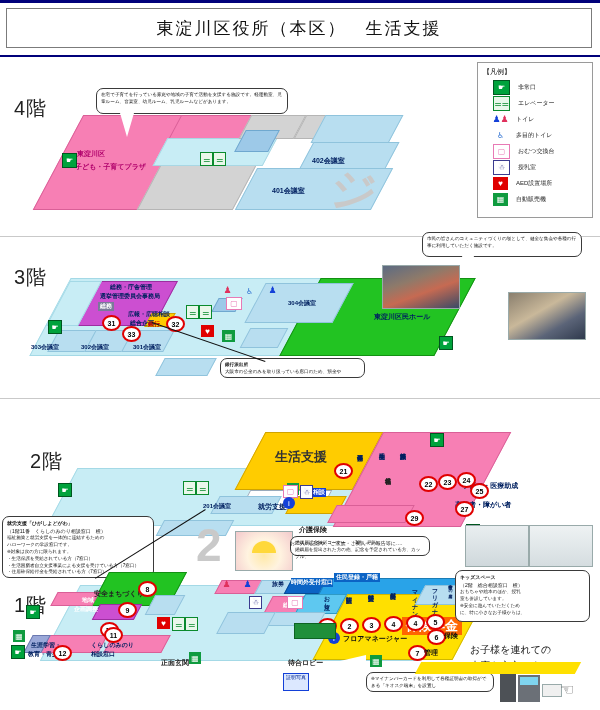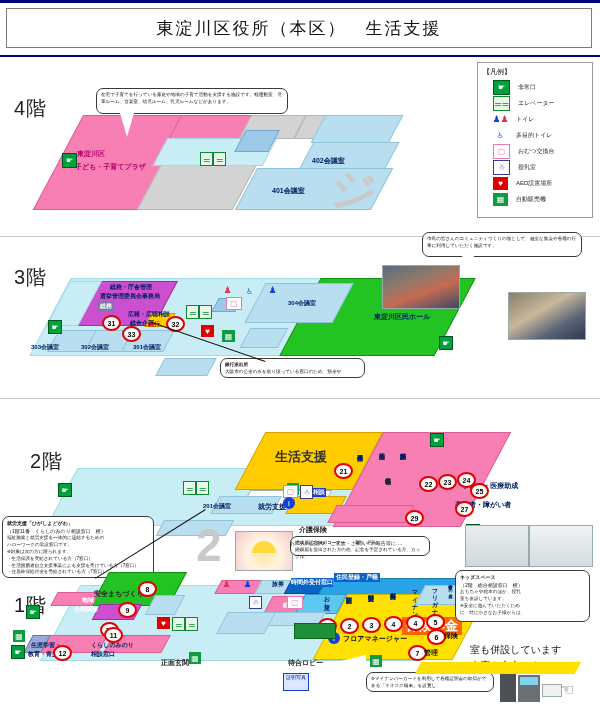--- a/index.html
+++ b/index.html
@@ -364,21 +364,21 @@
 <div style="position:absolute;left:294px;top:623px;width:40px;height:14px;background:#1f8f3a;border:1px solid #0d6322;"></div>
 
 <div class="callout" style="left:455px;top:570px;width:135px;height:52px;">
   <div style="font-weight:bold;font-size:5px;">キッズスペース</div>
   <div style="font-size:5px;">（2階　総合相談窓口　横）</div>
   <div>おもちゃや絵本のほか、授乳</div>
   <div>室も併設しています。</div>
   <div>※安全に遊んでいただくため</div>
   <div>に、特に小さなお子様からは、</div>
 </div>
-<div style="position:absolute;left:470px;top:643px;font-size:10px;color:#111;">室も併設しています</div>
+<div style="position:absolute;left:470px;top:643px;font-size:10px;color:#111;">お子様を連れての</div>
 <div style="position:absolute;left:470px;top:659px;font-size:10px;color:#111;">来庁も安心です</div>
 
 <div class="callout" style="left:366px;top:672px;width:128px;height:20px;">
   <span>※マイナンバーカードを利用して各種証明書の取得ができる「キオスク端末」を設置し</span>
 </div>
 <div style="position:absolute;left:340px;top:655px;width:0;height:0;border-top:6px solid transparent;border-bottom:6px solid transparent;border-right:26px solid #fff;"></div>
 
 <div style="position:absolute;left:500px;top:672px;width:16px;height:30px;background:#4d5156;"></div>
 <div style="position:absolute;left:518px;top:675px;width:22px;height:27px;background:#6b7077;">
   <div style="position:absolute;left:2px;top:2px;width:18px;height:8px;background:#7fd4ef;"></div>

